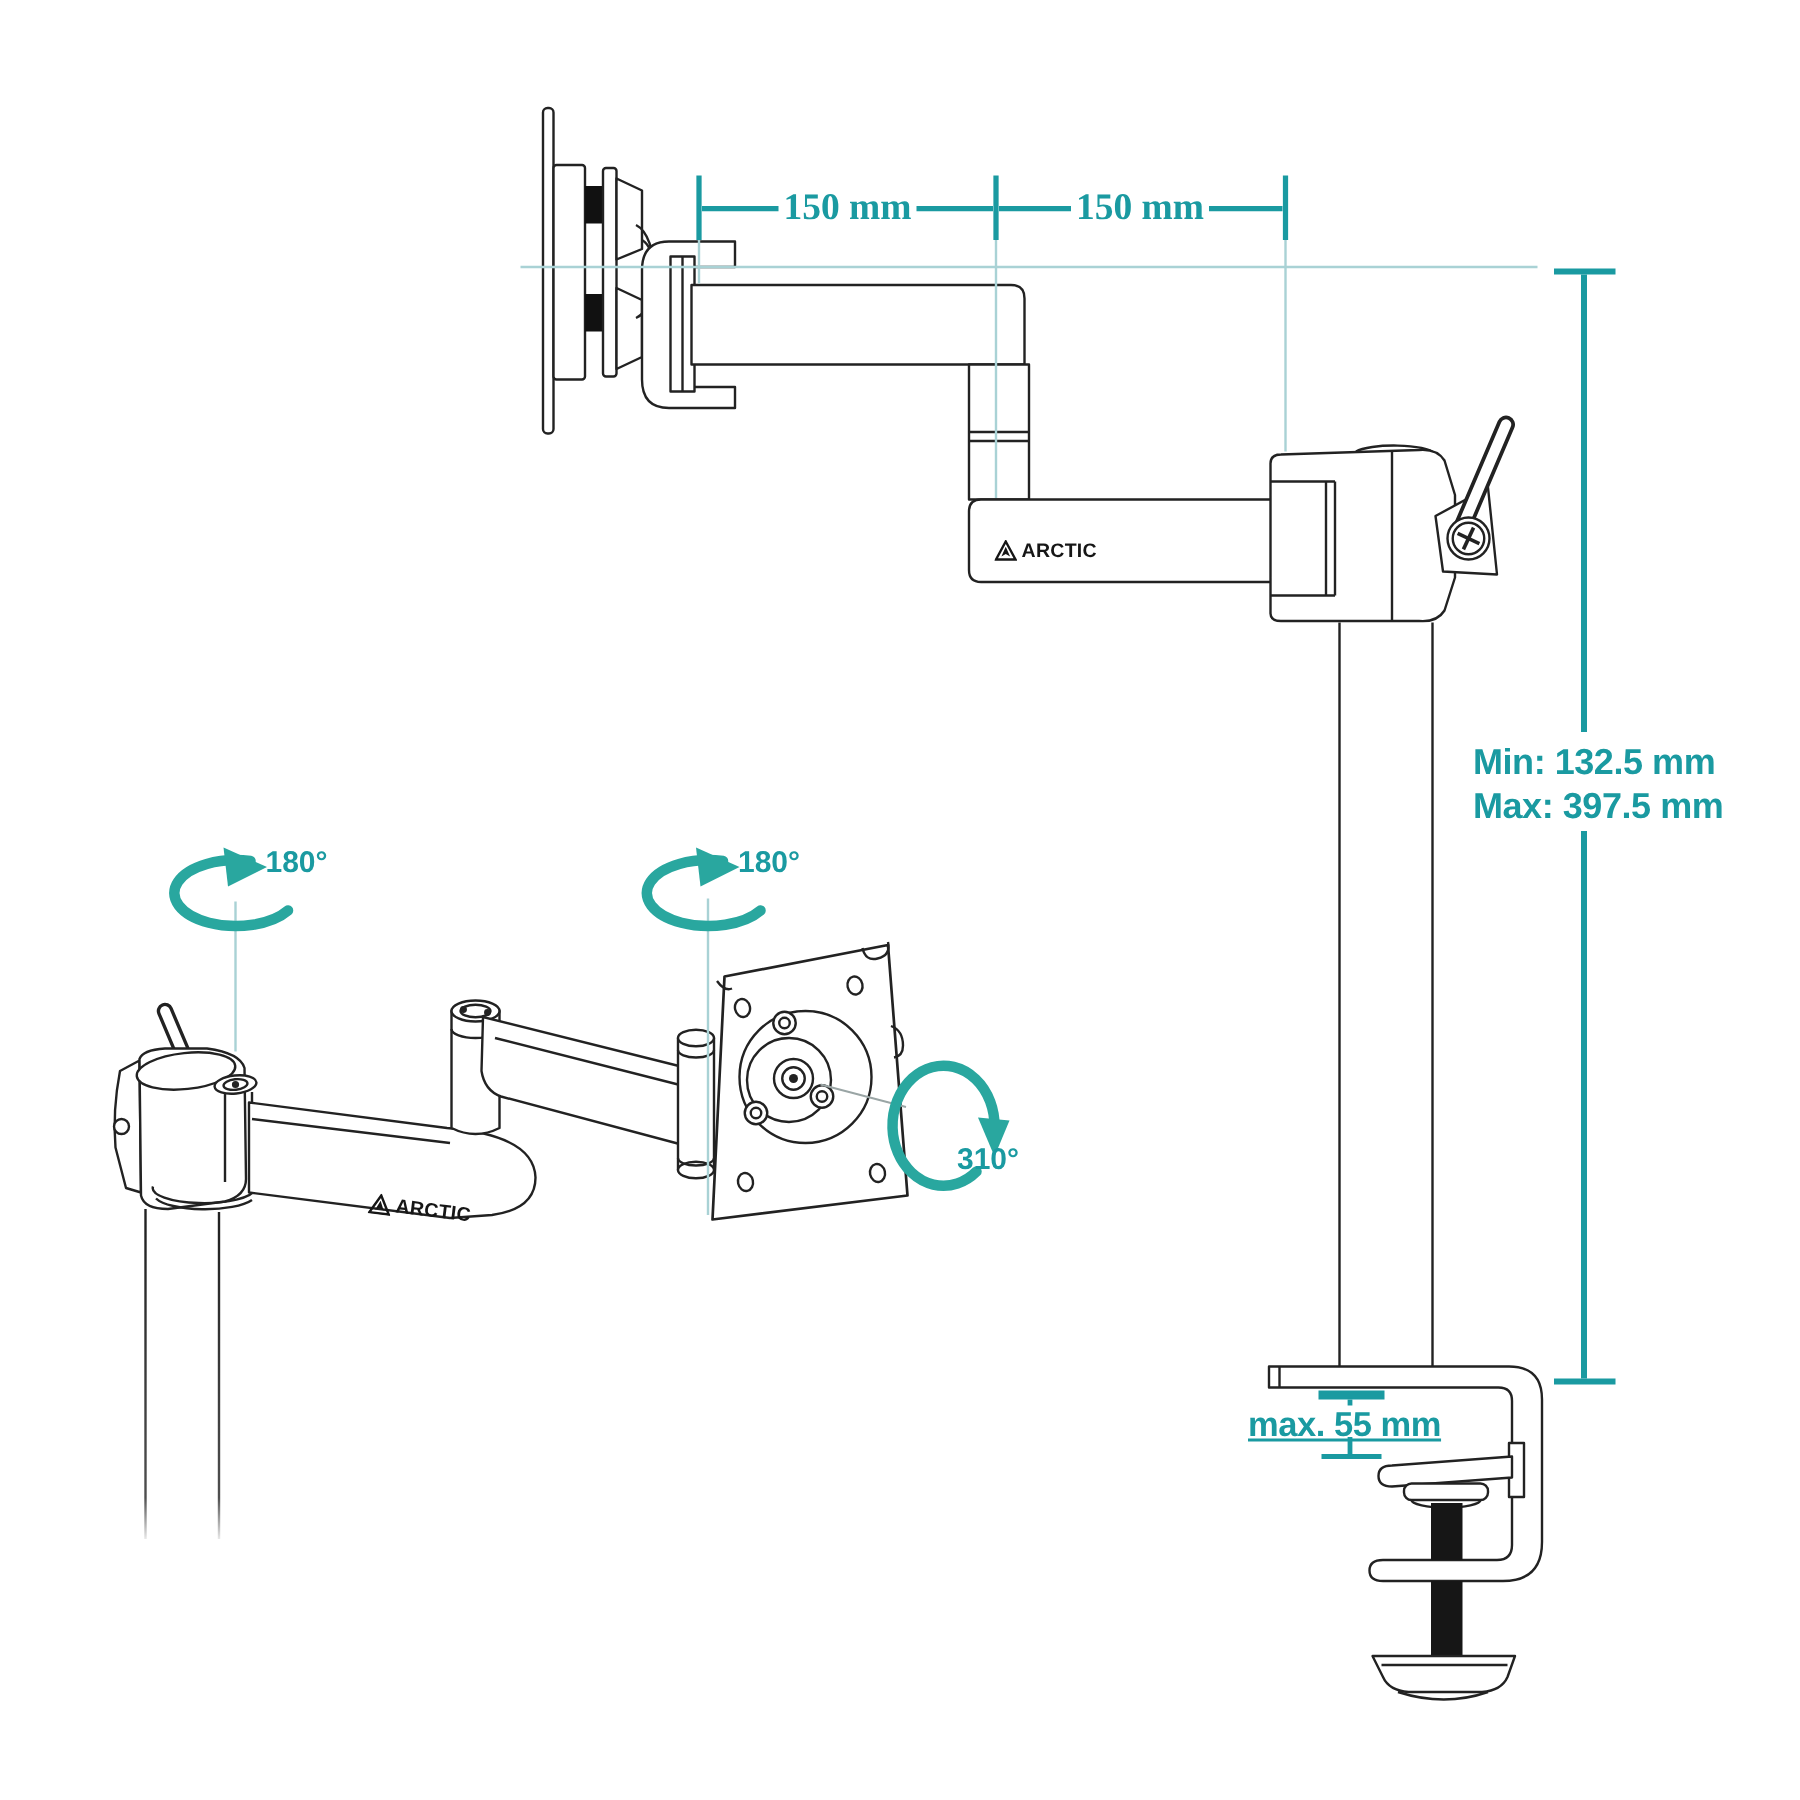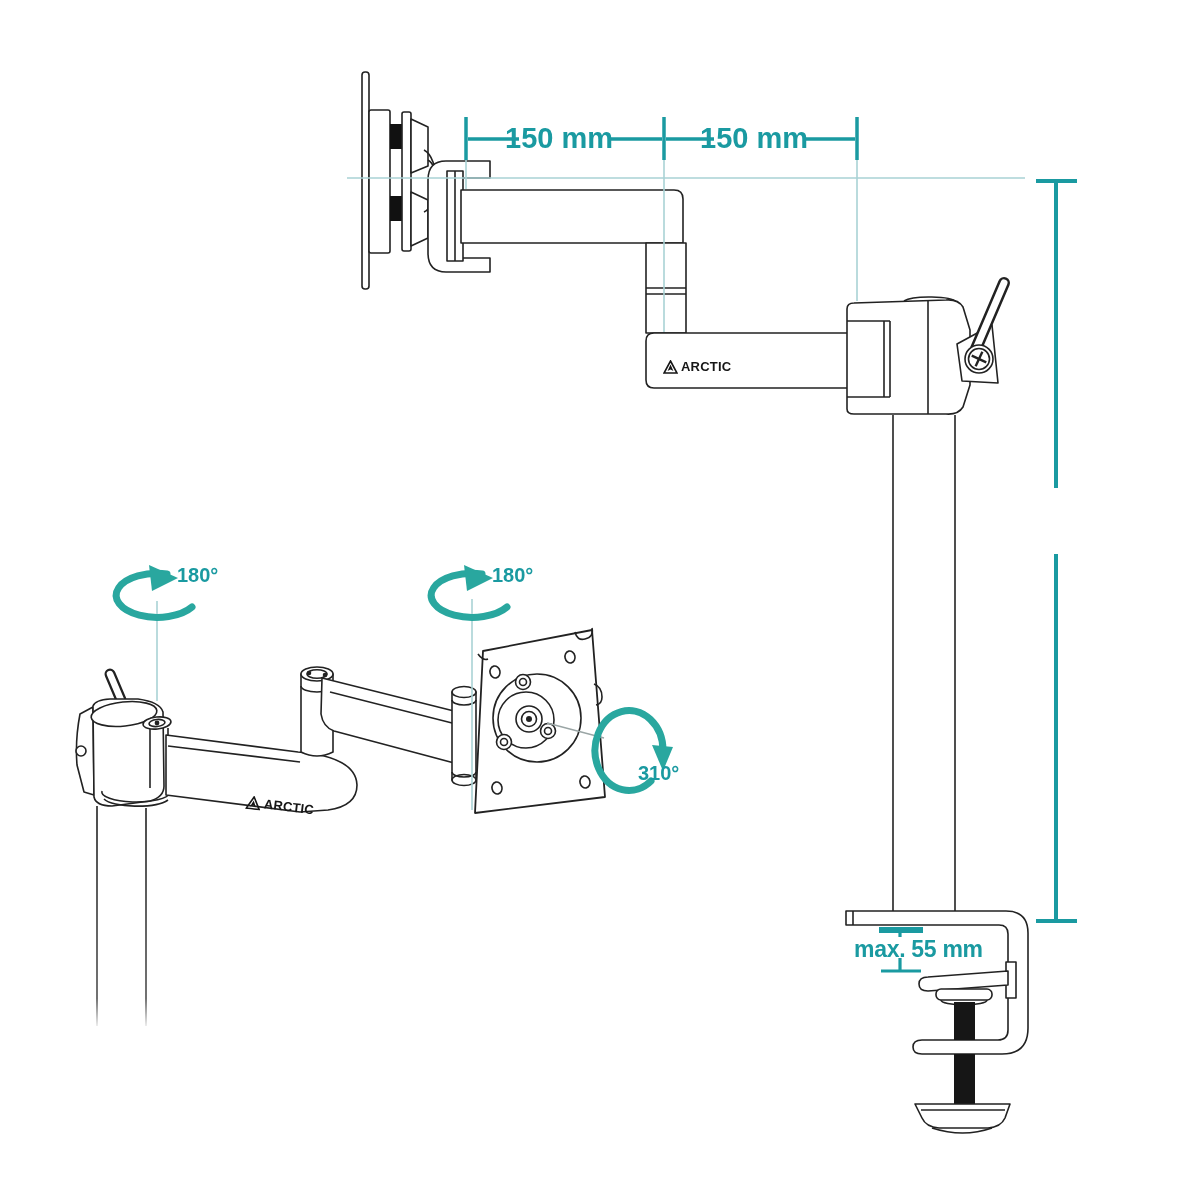--- a/index.html
+++ b/index.html
@@ -5,21 +5,21 @@
   html,body{margin:0;padding:0;background:#ffffff;}
   #canvas{
     position:relative;width:1200px;height:1200px;background:#ffffff;overflow:hidden;
     font-family:"Liberation Sans","DejaVu Sans",sans-serif;
   }
   #art{position:absolute;left:0;top:0;}
   .lbl{
     position:absolute;color:#1A9AA1;font-weight:600;white-space:nowrap;
     font-family:"Liberation Sans","DejaVu Sans",sans-serif;
   }
-  .dim-label{font-size:29px;line-height:25px;width:120px;}
+  .dim-label{font-size:25px;line-height:25px;width:120px;text-align:center;font-family:Liberation Serif, serif;}
   .height-label{font-size:24px;line-height:29px;letter-spacing:-0.3px;}
   .clamp-label{font-size:23px;line-height:23px;letter-spacing:-0.3px;}
   .rot-label{font-size:20px;line-height:26px;}
   .brand{
     position:absolute;display:flex;align-items:center;gap:3px;color:#161616;
     font-size:13px;font-weight:700;letter-spacing:0.2px;line-height:14px;
   }
   .brand svg{display:block;}
   #logo-bottom{transform:rotate(7deg);transform-origin:left center;}
 </style>
@@ -236,22 +236,26 @@
     <g transform="translate(637,744)">
       <path d="M14,37 A34,40 0 1 1 26,7" fill="none" stroke="#29A79F" stroke-width="7" stroke-linecap="round"></path>
       <polygon points="15,1 36,3 26,27" fill="#29A79F"></polygon>
     </g>
   </g>
 </svg>
 
 <div class="lbl dim-label" style="left:505px;top:126px;">150 mm</div>
 <div class="lbl dim-label" style="left:700px;top:126px;">150 mm</div>
 
-
-<div class="lbl clamp-label" style="left:854px;top:938px;">max. 55 mm</div>
+<div class="lbl height-label" style="left:982px;top:494px;">
+  <div>Min: 132.5 mm</div>
+  <div>Max: 397.5 mm</div>
+</div>
+
+<div class="lbl clamp-label" style="left:832px;top:938px;text-decoration:underline;">max. 55 mm</div>
 
 <div class="lbl rot-label" style="left:177px;top:562px;">180°</div>
 <div class="lbl rot-label" style="left:492px;top:562px;">180°</div>
 <div class="lbl rot-label" style="left:638px;top:760px;">310°</div>
 
 <div class="brand" id="logo-top" style="left:663px;top:360px;">
   <svg width="15" height="14" viewBox="0 0 15 14">
     <polygon points="7.5,1 14,13 1,13" fill="none" stroke="#161616" stroke-width="1.6"></polygon>
     <polygon points="7.5,4.5 10.4,11 7.5,9.4 4.6,11" fill="#161616"></polygon>
   </svg>

